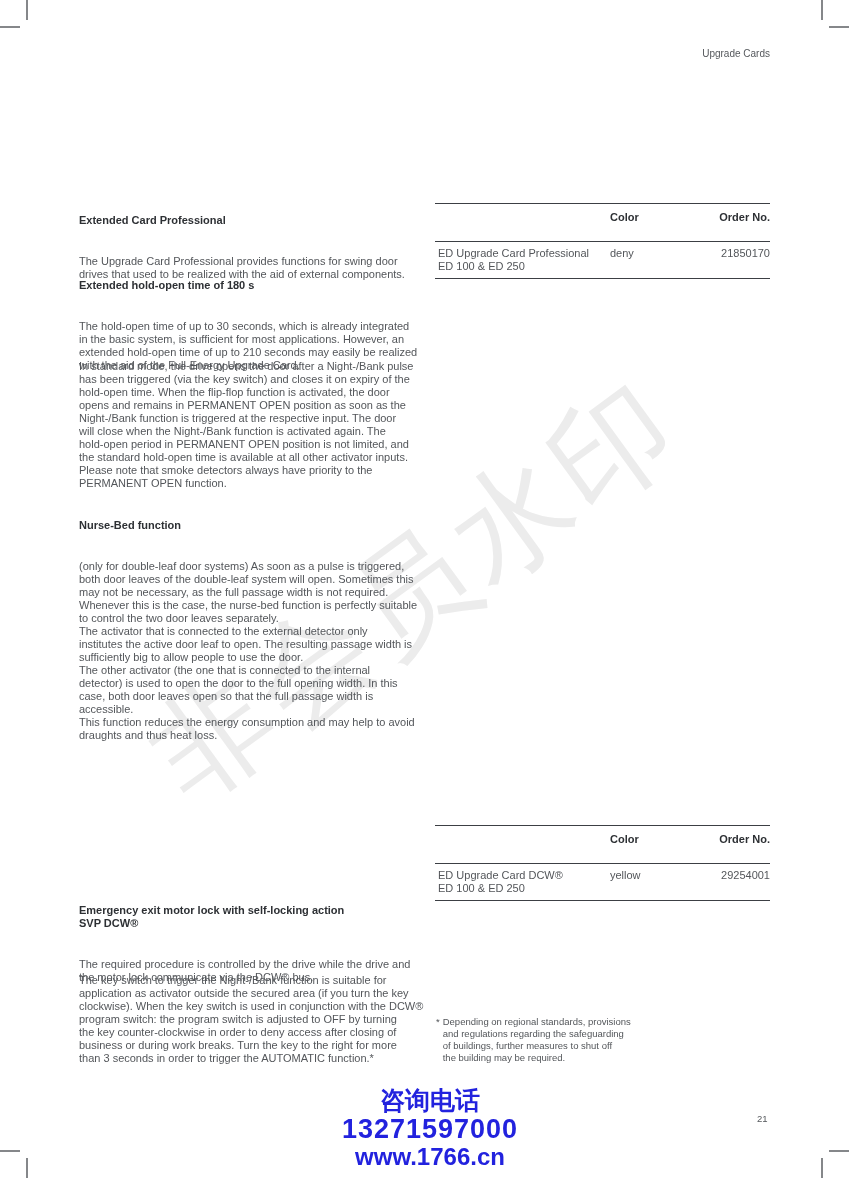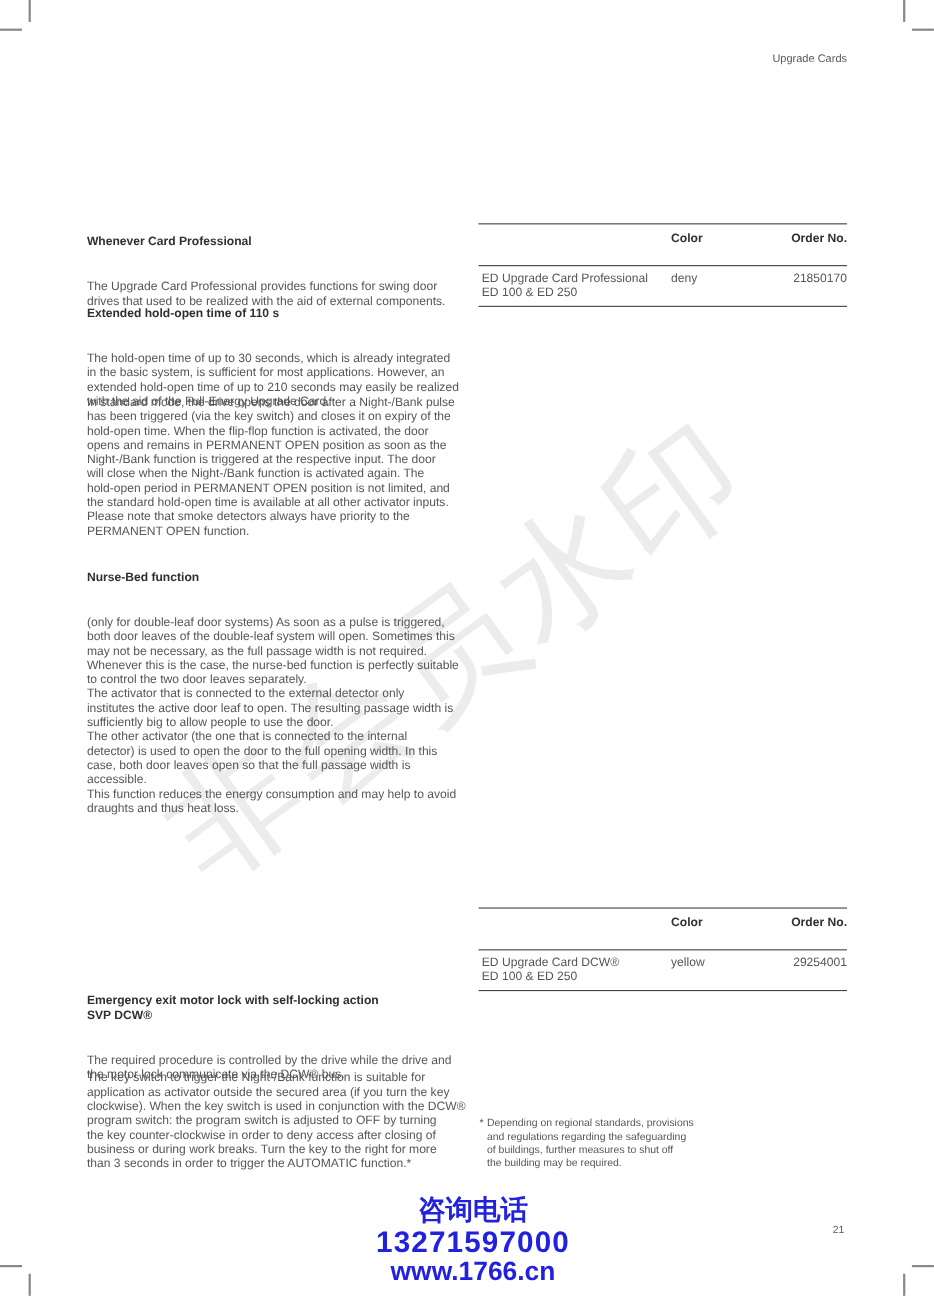--- a/index.html
+++ b/index.html
@@ -88,27 +88,27 @@
   <div class="crop v" style="left:821px; top:0;"></div>
   <div class="crop h" style="left:829px; top:26px;"></div>
   <div class="crop h" style="left:0; top:1150px;"></div>
   <div class="crop v" style="left:26px; top:1158px;"></div>
   <div class="crop h" style="left:829px; top:1150px;"></div>
   <div class="crop v" style="left:821px; top:1158px;"></div>
 
   <div class="page-header">Upgrade Cards</div>
 
   <div class="block" style="top:188px;">
-    <div class="bh">Whenever Card Professional</div>
+    <div class="bh">Extended Card Professional</div>
     <div>The Upgrade Card Professional provides functions for swing door
 drives that used to be realized with the aid of external components.</div>
   </div>
 
   <div class="block" style="top:253px;">
-    <div class="bh">Extended hold-open time of 110 s</div>
+    <div class="bh">Extended hold-open time of 180 s</div>
     <div>The hold-open time of up to 30 seconds, which is already integrated
 in the basic system, is sufficient for most applications. However, an
 extended hold-open time of up to 210 seconds may easily be realized
 with the aid of the Full-Energy Upgrade Card.</div>
   </div>
 
   <div class="block" style="top:334px;">
     <div>In standard mode, the drive opens the door after a Night-/Bank pulse
 has been triggered (via the key switch) and closes it on expiry of the
 hold-open time. When the flip-flop function is activated, the door

